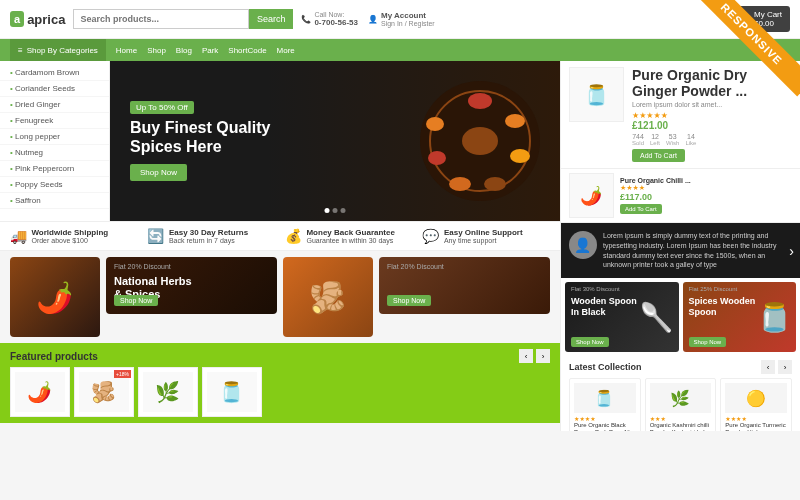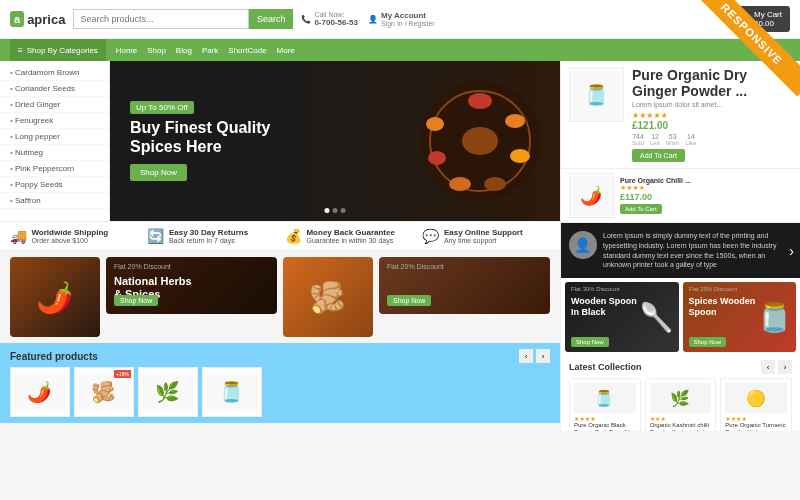--- a/index.html
+++ b/index.html
@@ -3,21 +3,21 @@
   <meta charset="utf-8">
   <style>
     * { margin: 0; padding: 0; box-sizing: border-box; }
     body { font-family: Arial, sans-serif; width: 800px; height: 500px; overflow: hidden; background: #f5f5f5; font-size: 10px; }
 
     
     .header { background: #fff; padding: 6px 10px; display: flex; align-items: center; gap: 8px; border-bottom: 1px solid #eee; }
     .logo { display: flex; align-items: center; gap: 3px; font-weight: bold; font-size: 13px; color: #333; }
     .logo-icon { background: #6ab04c; color: #fff; padding: 2px 4px; border-radius: 3px; font-size: 11px; }
     .search-bar { display: flex; flex: 1; max-width: 220px; }
-    .search-bar input { border: 1px solid #ccc; padding: 4px 6px; font-size: 9px; flex: 1; outline: none; }
+    .search-bar input { border: 1px solid #ccc; padding: 4px 6px; font-size: 9px; flex: 1; outline: none; font-weight: bold; }
     .search-btn { background: #6ab04c; color: #fff; border: none; padding: 4px 8px; font-size: 9px; cursor: pointer; }
     .header-info { display: flex; gap: 10px; font-size: 8px; color: #555; align-items: center; }
     .header-info .call { display: flex; align-items: center; gap: 3px; }
     .header-info .account { display: flex; align-items: center; gap: 3px; }
     .cart-btn { background: #404040; color: #fff; padding: 4px 8px; border-radius: 3px; font-size: 8px; display: flex; align-items: center; gap: 3px; margin-left: auto; }
 
     
     .nav { background: #6ab04c; display: flex; align-items: center; padding: 0 10px; height: 22px; }
     .nav-categories { background: #5a9a3c; color: #fff; padding: 0 8px; height: 100%; display: flex; align-items: center; font-size: 8px; gap: 4px; cursor: pointer; }
     .nav-links { display: flex; gap: 10px; margin-left: 10px; }
@@ -99,21 +99,21 @@
     .coll-price { color: #6ab04c; font-size: 7px; font-weight: bold; }
     .featured-header { display: flex; justify-content: space-between; align-items: center; margin-bottom: 4px; }
     .featured-title { font-size: 10px; font-weight: bold; color: #333; }
 
     
     .responsive-badge { position: absolute; top: 0; right: 0; width: 110px; height: 110px; overflow: hidden; z-index: 100; }
     .responsive-badge-inner { position: absolute; top: 22px; right: -28px; background: #f39c12; color: #fff; font-size: 11px; font-weight: bold; padding: 6px 35px; transform: rotate(45deg); white-space: nowrap; letter-spacing: 1px; }
 
     .two-col { display: flex; height: 370px; }
     .left-col { flex: 1; display: flex; flex-direction: column; overflow: hidden; }
-    .featured-mini { padding: 6px 10px; background: #7dd3fc; }
+    .featured-mini { padding: 6px 10px; background: #84cc16; }
     .featured-items { display: flex; gap: 4px; }
     .feat-item { background: #fff; border: 1px solid #eee; padding: 4px; width: 60px; text-align: center; position: relative; }
     .feat-img { width: 100%; height: 40px; background: #f9f9f9; display: flex; align-items: center; justify-content: center; font-size: 20px; }
     .new-badge { position: absolute; top: 2px; right: 2px; background: #e74c3c; color: #fff; font-size: 5px; padding: 1px 2px; }
   </style>
 </head>
 <body>
 
 <div style="position: relative; width: 800px; height: 500px; overflow: hidden;">
 

